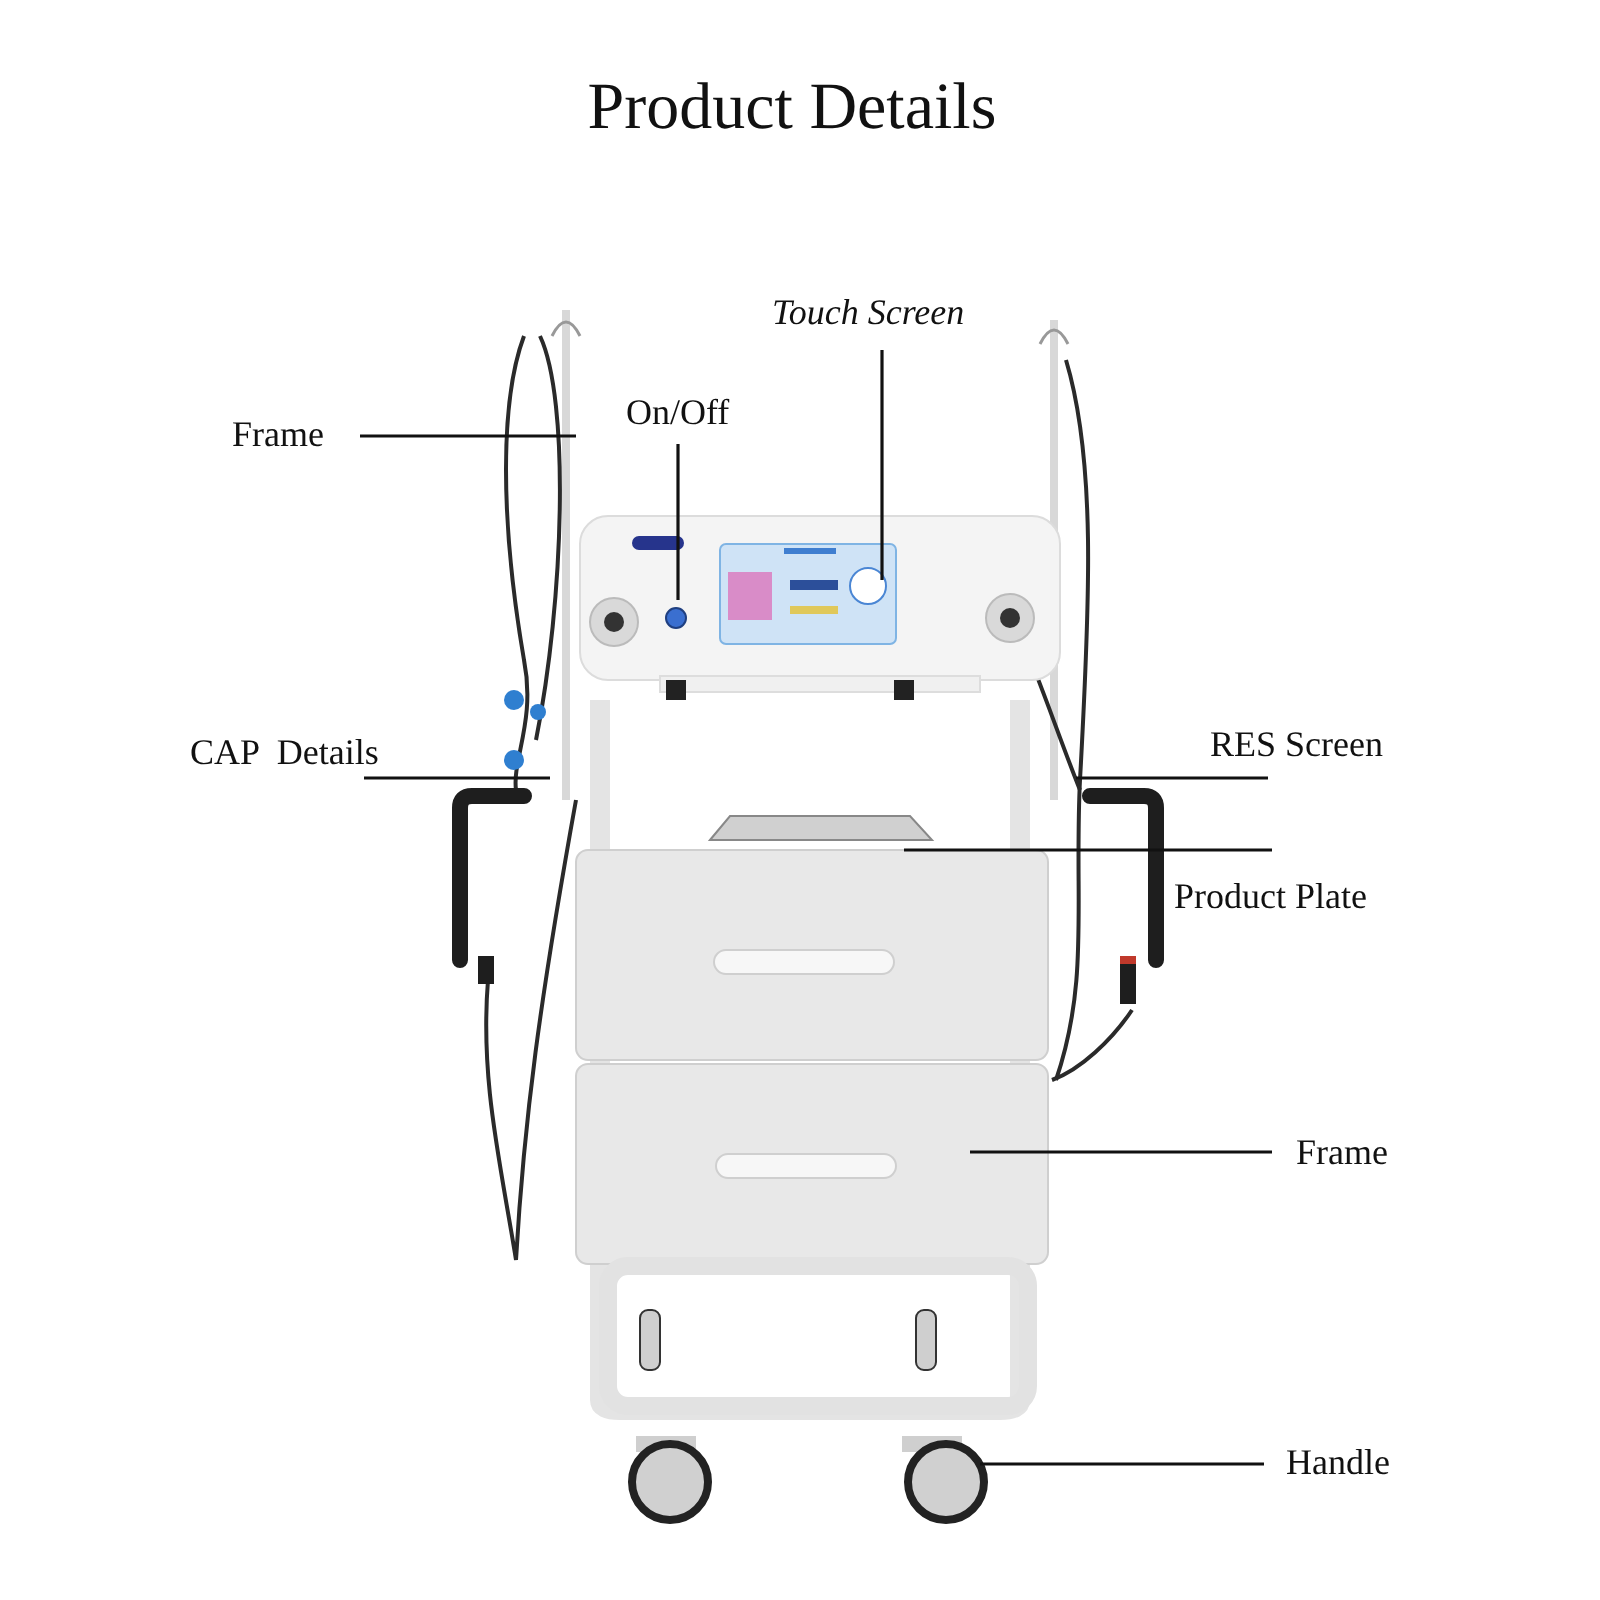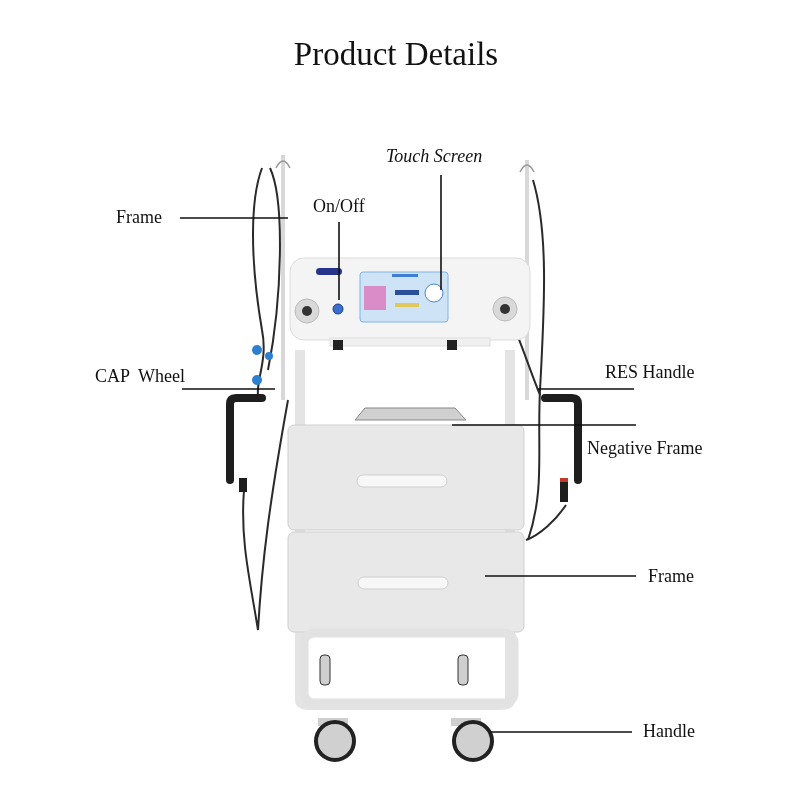--- a/index.html
+++ b/index.html
@@ -106,17 +106,17 @@
     <line x1="538" y1="389" x2="634" y2="389"></line>
     <line x1="452" y1="425" x2="636" y2="425"></line>
     <line x1="485" y1="576" x2="636" y2="576"></line>
     <line x1="490" y1="732" x2="632" y2="732"></line>
   </g>
 </svg>
 
 <div class="label" style="left:116px; top:207px;">Frame</div>
 <div class="label" style="left:313px; top:196px;">On/Off</div>
 <div class="label" style="left:386px; top:146px;font-style:italic;">Touch Screen</div>
-<div class="label" style="left:95px; top:366px; white-space:pre;">CAP  Wheel</div>
-<div class="label" style="left:605px; top:362px;">RES Handle</div>
-<div class="label" style="left:587px; top:438px;">Negative Frame</div>
+<div class="label" style="left:95px; top:366px; white-space:pre;">CAP  Details</div>
+<div class="label" style="left:605px; top:362px;">RES Screen</div>
+<div class="label" style="left:587px; top:438px;">Product Plate</div>
 <div class="label" style="left:648px; top:566px;">Frame</div>
 <div class="label" style="left:643px; top:721px;">Handle</div>
 
 </body></html>

